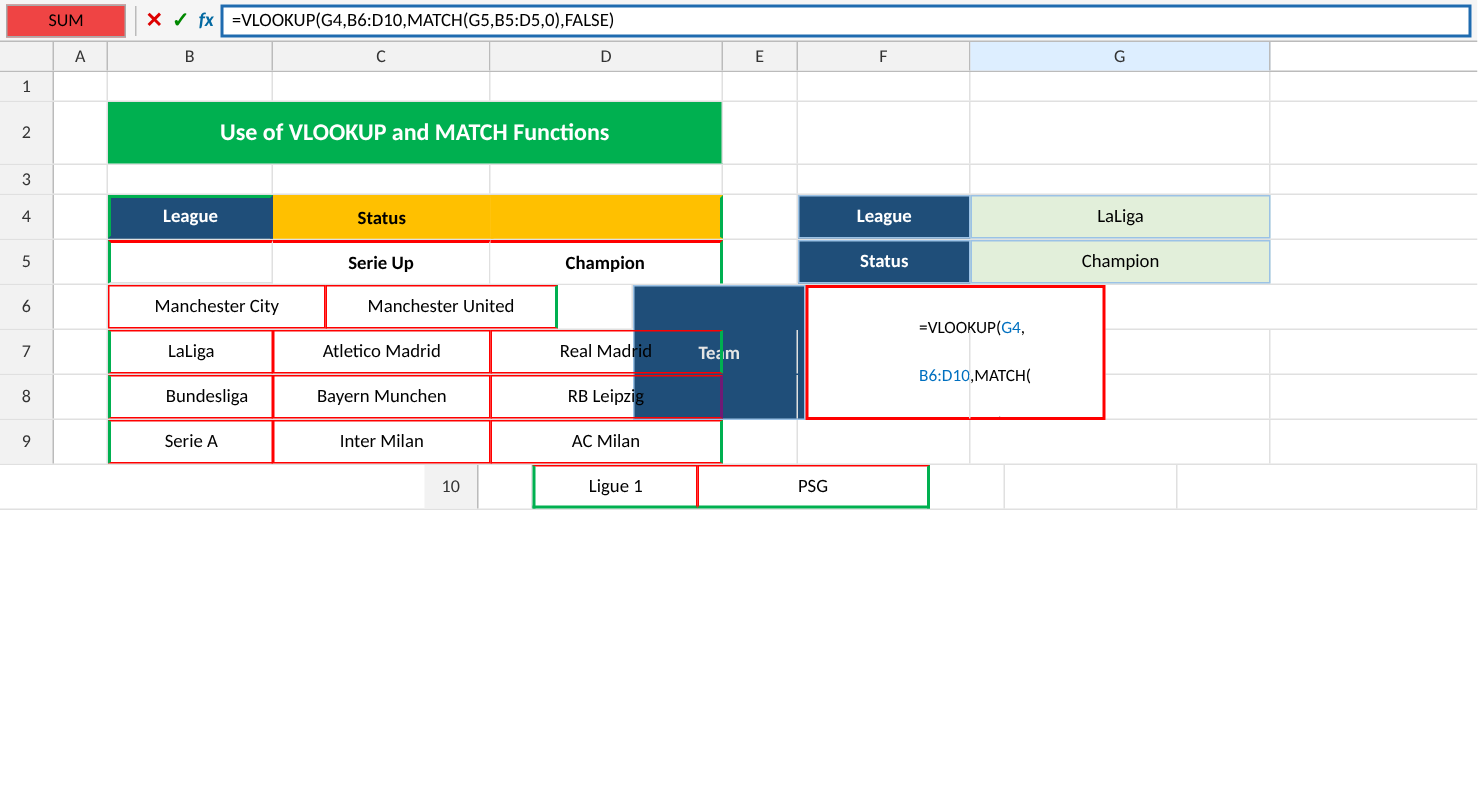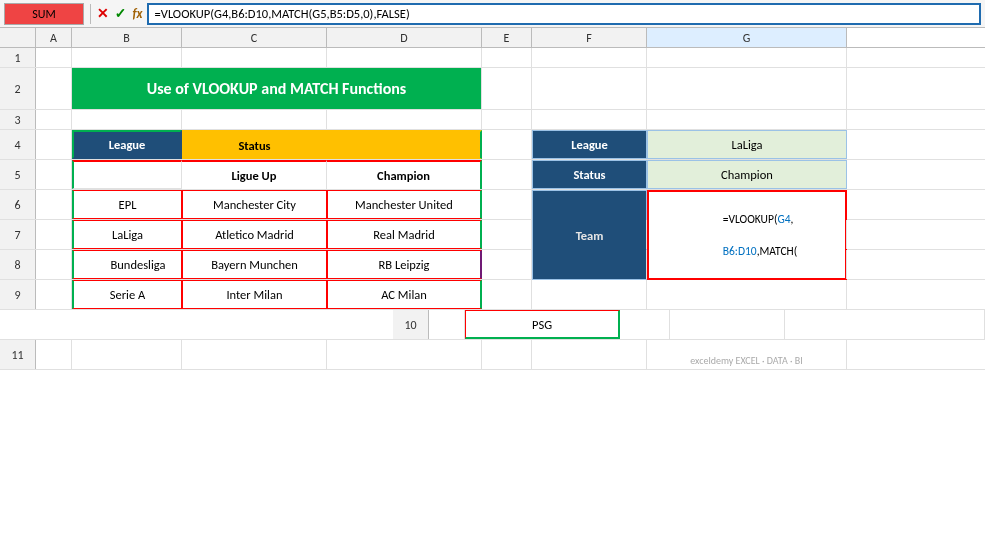--- a/index.html
+++ b/index.html
@@ -40,21 +40,21 @@
     }
     .formula-bar-icons {
       display: flex;
       align-items: center;
       gap: 6px;
       font-size: 14px;
       color: #555;
     }
     .formula-bar-icons .x-icon { color: #d00; font-weight: bold; }
     .formula-bar-icons .check-icon { color: #080; font-weight: bold; }
-    .formula-bar-icons .fx-icon { color: #a16207; font-style: italic; font-weight: bold; font-size: 13px; }
+    .formula-bar-icons .fx-icon { color: #0369a1; font-style: italic; font-weight: bold; font-size: 13px; }
     .formula-input {
       flex: 1;
       height: 22px;
       border: 2px solid #1f6baf;
       background: #fff;
       padding: 0 6px;
       font-size: 12.5px;
       font-family: Calibri, Arial, sans-serif;
       color: #000;
       outline: none;
@@ -316,31 +316,30 @@
       <div class="cell col-d header-status" style="border-top:2px solid #ffc000;border-bottom:1px solid #ffc000;border-right:2px solid #00b050;"></div>
       <div class="cell col-e"></div>
       <div class="cell col-f right-league-header" style="border:1px solid #9bc2e6;">League</div>
       <div class="cell col-g right-data" style="border:1px solid #9bc2e6;">LaLiga</div>
     </div>
 
     <div class="grid-row row-5">
       <div class="row-header">5</div>
       <div class="cell col-a"></div>
       <div class="cell col-b sub-header green-border-left" style="border-left:2px solid #00b050;border-top:2px solid #ff0000;border-bottom:1px solid #e0e0e0;"></div>
-      <div class="cell col-c sub-header" style="border-top:2px solid #ff0000;">Ligue Up</div>
+      <div class="cell col-c sub-header" style="border-top:2px solid #ff0000;">Serie Up</div>
       <div class="cell col-d sub-header" style="border-top:2px solid #ff0000;border-right:2px solid #00b050;">Champion</div>
       <div class="cell col-e"></div>
       <div class="cell col-f right-status-header" style="border:1px solid #9bc2e6;">Status</div>
       <div class="cell col-g right-data" style="border:1px solid #9bc2e6;">Champion</div>
     </div>
 
     <div class="grid-row row-6">
       <div class="row-header">6</div>
       <div class="cell col-a"></div>
-      <div class="cell col-b data-cell green-border-left" style="border-left:2px solid #00b050;">EPL</div>
       <div class="cell col-c data-cell">Manchester City</div>
       <div class="cell col-d data-cell" style="border-right:2px solid #00b050;">Manchester United</div>
       <div class="cell col-e"></div>
       <div class="cell col-f right-team-header" style="border:1px solid #9bc2e6;height:90px;align-items:center;">Team</div>
       <div class="cell col-g right-formula-cell" style="height:90px;display:flex;align-items:flex-start;">
         <span class="formula-colored">
           <span class="fc-black">=VLOOKUP(</span><span class="fc-blue">G4</span><span class="fc-black">,</span><br>
           <span class="fc-blue">B6:D10</span><span class="fc-black">,MATCH(</span><br>
           <span class="fc-green">G5</span><span class="fc-black">,</span><span class="fc-green">B5:D5</span><span class="fc-black">,0),</span><br>
           
@@ -377,33 +376,22 @@
       <div class="cell col-c data-cell">Inter Milan</div>
       <div class="cell col-d data-cell" style="border-right:2px solid #00b050;">AC Milan</div>
       <div class="cell col-e"></div>
       <div class="cell col-f"></div>
       <div class="cell col-g"></div>
     </div>
 
     <div class="grid-row row-10">
       <div class="row-header">10</div>
       <div class="cell col-a"></div>
+      <div class="cell col-b data-cell green-border-left green-border-bottom" style="border-left:2px solid #00b050;border-bottom:2px solid #00b050;">Ligue 1</div>
       <div class="cell col-d data-cell" style="border-right:2px solid #00b050;border-bottom:2px solid #00b050;">PSG</div>
       <div class="cell col-e"></div>
       <div class="cell col-f"></div>
       <div class="cell col-g"></div>
     </div>
 
-    <div class="grid-row row-11" style="position:relative;">
-      <div class="row-header">11</div>
-      <div class="cell col-a"></div>
-      <div class="cell col-b"></div>
-      <div class="cell col-c"></div>
-      <div class="cell col-d"></div>
-      <div class="cell col-e"></div>
-      <div class="cell col-f"></div>
-      <div class="cell col-g">
-        <span class="watermark">exceldemy  EXCEL · DATA · BI</span>
-      </div>
-    </div>
 
   </div>
 </div>
 
 </body></html>

